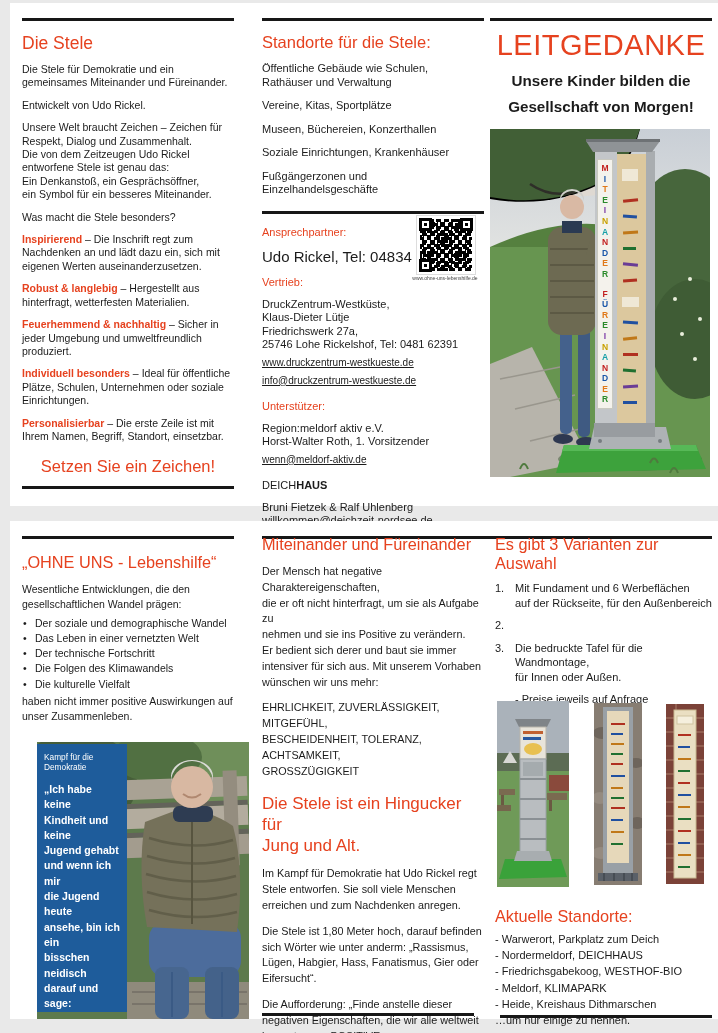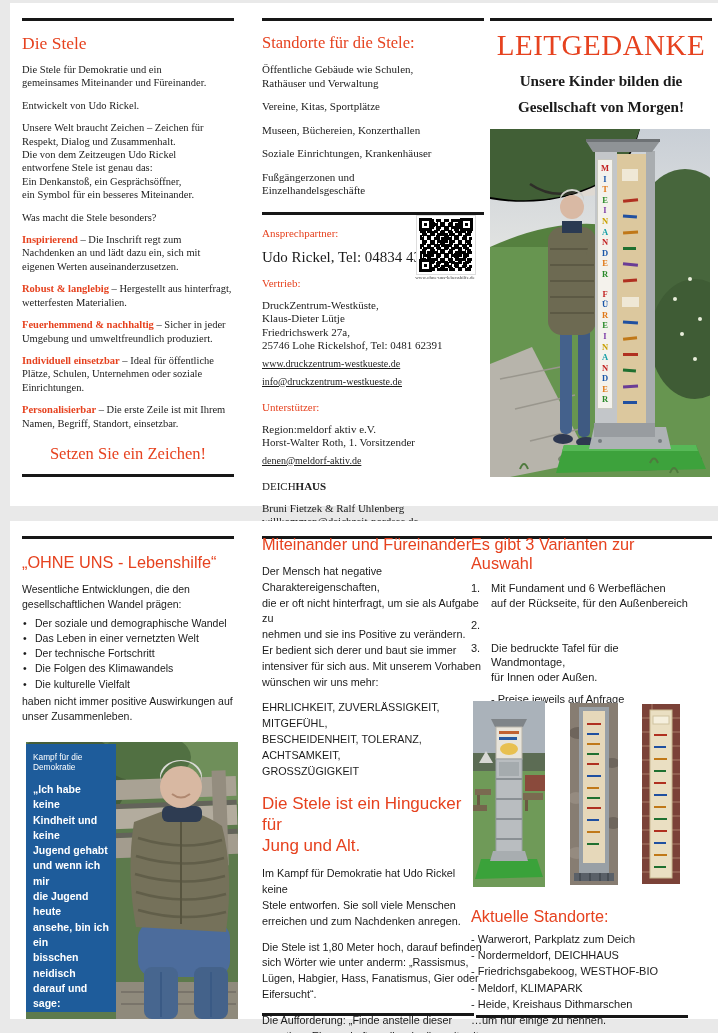--- a/index.html
+++ b/index.html
@@ -6,21 +6,21 @@
     --accent:#e6421f;
     --ink:#1b1b1b;
     --blue:#1e5c9b;
     --paper:#ffffff;
     --bg:#e9e9e9;
   }
   html,body{margin:0;padding:0;background:var(--bg);}
   body{font-family:"Liberation Sans",sans-serif;color:var(--ink);}
   .stage{position:relative;width:718px;height:1033px;background:var(--bg);overflow:hidden;}
   .page{position:absolute;left:10px;width:708px;background:var(--paper);}
-  #page-top{top:3px;height:503px;font-family:Liberation Serif, serif;}
+  #page-top{top:3px;height:503px;}
   #page-bottom{top:521px;height:498px;}
   .col{position:absolute;top:0;}
   .rule{height:3px;background:#171717;}
   .rule.top{margin-top:15px;}
   p{margin:0;white-space:pre-line;}
   .h-red{color:var(--accent);font-weight:400;}
   
   #t-col1{left:12px;width:212px;}
   #t-col2{left:252px;width:222px;}
   #t-col3{left:480px;width:222px;text-align:center;}
@@ -51,29 +51,29 @@
   .deich b{font-weight:700;}
   #t-col3 .big{font-size:29px;letter-spacing:.5px;margin-top:8px;color:var(--accent);font-weight:400;white-space:nowrap;}
   #t-col3 .sub{font-size:15.2px;font-weight:700;line-height:25.5px;margin-top:6px;}
   .photo-main{position:relative;margin-top:10px;width:220px;height:348px;overflow:hidden;background:#cfd4d8;}
   .letters{position:absolute;left:107px;top:30px;width:14px;background:#f4f2ec;border:1px solid #c9c9c0;padding:3px 0;display:flex;flex-direction:column;align-items:center;}
   .letters span{display:block;font-weight:700;font-size:8.5px;line-height:10.6px;}
   .letters .word2{margin-top:9px;}
   
   #b-col1{left:12px;width:212px;height:572px;}
   #b-col2{left:252px;width:222px;height:498px;}
-  #b-col3{left:461px;width:217px;height:498px;}
+  #b-col3{left:485px;width:217px;height:498px;}
   .rule.wide{position:absolute;left:252px;top:15px;width:450px;}
   #b-col1 h2,#b-col2 h2,#b-col3 h2{font-size:16.3px;margin:14px 0 0;}
   #b-col1 p{font-size:10.5px;line-height:15.3px;margin-top:10px;}
   #b-col1 ul{list-style:none;margin:3px 0 0;padding:0;}
   #b-col1 li{font-size:10.5px;line-height:15.3px;padding-left:13px;position:relative;}
   #b-col1 li::before{content:"•";position:absolute;left:1px;}
   #b-col1 .outro{margin-top:2px;}
-  .photo-bench{position:absolute;left:4px;top:221px;width:212px;height:277px;overflow:hidden;background:#5d7a4c;}
+  .photo-bench{position:absolute;left:15px;top:221px;width:212px;height:277px;overflow:hidden;background:#5d7a4c;}
   .blue-panel{position:absolute;left:0;top:2px;width:90px;height:268px;background:var(--blue);color:#fff;padding:8px 7px;box-sizing:border-box;overflow:hidden;}
   .blue-panel .bp-head{font-size:8.3px;}
   .blue-panel .bp-quote{font-size:11px;font-weight:700;line-height:12.2px;margin-top:10px;}
   #b-col2 p{font-size:10.8px;line-height:15.8px;margin-top:10px;}
   #b-col2 .h2b{font-size:17px;line-height:21px;margin-top:14px;color:var(--accent);font-weight:400;white-space:pre-line;}
   #b-col2 .rule.bottom{position:absolute;left:0;top:492px;width:212px;}
   #b-col3 .variant{display:flex;margin-top:8px;}
   #b-col3 .vnum{width:20px;flex:0 0 20px;font-size:11px;line-height:14.6px;}
   #b-col3 .vtext{font-size:11px;line-height:14.6px;white-space:pre-line;}
   #b-col3 .price{font-size:11px;margin-top:8px;margin-left:20px;}
@@ -103,21 +103,21 @@
       <p>Unsere Welt braucht Zeichen – Zeichen für
 Respekt, Dialog und Zusammenhalt.
 Die von dem Zeitzeugen Udo Rickel
 entworfene Stele ist genau das:
 Ein Denkanstoß, ein Gesprächsöffner,
 ein Symbol für ein besseres Miteinander.</p>
       <p>Was macht die Stele besonders?</p>
       <p class="feat"><span class="lead">Inspirierend</span><span> – Die Inschrift regt zum Nachdenken an und lädt dazu ein, sich mit eigenen Werten auseinanderzusetzen.</span></p>
       <p class="feat"><span class="lead">Robust &amp; langlebig</span><span> – Hergestellt aus hinterfragt, wetterfesten Materialien.</span></p>
       <p class="feat"><span class="lead">Feuerhemmend &amp; nachhaltig</span><span> – Sicher in jeder Umgebung und umweltfreundlich produziert.</span></p>
-      <p class="feat"><span class="lead">Individuell einsetzbar</span><span> – Ideal für öffentliche Plätze, Schulen, Unternehmen oder soziale Einrichtungen.</span></p>
+      <p class="feat"><span class="lead">Individuell besonders</span><span> – Ideal für öffentliche Plätze, Schulen, Unternehmen oder soziale Einrichtungen.</span></p>
       <p class="feat"><span class="lead">Personalisierbar</span><span> – Die erste Zeile ist mit Ihrem Namen, Begriff, Standort, einsetzbar.</span></p>
       <div class="cta">Setzen Sie ein Zeichen!</div>
       <div class="rule bottom"></div>
     </div>
 
     <div class="col" id="t-col2" style="position:absolute;">
       <div class="rule top"></div>
       <h2 class="h-red">Standorte für die Stele:</h2>
       <p>Öffentliche Gebäude wie Schulen,
 Rathäuser und Verwaltung</p>
@@ -143,21 +143,21 @@
       <p class="addr">DruckZentrum-Westküste,
 Klaus-Dieter Lütje
 Friedrichswerk 27a,
 25746 Lohe Rickelshof, Tel: 0481 62391</p>
       <a class="linkline">www.druckzentrum-westkueste.de</a><br>
       <a class="linkline">info@druckzentrum-westkueste.de</a>
 
       <div class="label">Unterstützer:</div>
       <p class="addr">Region:meldorf aktiv e.V.
 Horst-Walter Roth, 1. Vorsitzender</p>
-      <a class="linkline">denen@meldorf-aktiv.de</a>
+      <a class="linkline">wenn@meldorf-aktiv.de</a>
 
       <div class="deich"><span>DEICH</span><b>HAUS</b></div>
       <p class="addr">Bruni Fietzek &amp; Ralf Uhlenberg
 willkommen@deichzeit-nordsee.de</p>
       <div class="rule bottom"></div>
     </div>
 
     <div class="col" id="t-col3">
       <div class="rule top"></div>
       <div class="big">LEITGEDANKE</div>
@@ -336,21 +336,21 @@
 die er oft nicht hinterfragt, um sie als Aufgabe zu
 nehmen und sie ins Positive zu verändern.
 Er bedient sich derer und baut sie immer
 intensiver für sich aus. Mit unserem Vorhaben
 wünschen wir uns mehr:</p>
       <p>EHRLICHKEIT, ZUVERLÄSSIGKEIT, MITGEFÜHL,
 BESCHEIDENHEIT, TOLERANZ, ACHTSAMKEIT,
 GROSSZÜGIGKEIT</p>
       <div class="h2b">Die Stele ist ein Hingucker für
 Jung und Alt.</div>
-      <p>Im Kampf für Demokratie hat Udo Rickel keine
+      <p>Im Kampf für Demokratie hat Udo Rickel regt
 Stele entworfen. Sie soll viele Menschen
 erreichen und zum Nachdenken anregen.</p>
       <p>Die Stele ist 1,80 Meter hoch, darauf befinden
 sich Wörter wie unter anderm: „Rassismus,
 Lügen, Habgier, Hass, Fanatismus, Gier oder
 Eifersucht“.</p>
       <p>Die Aufforderung: „Finde anstelle dieser
 negativen Eigenschaften, die wir alle weltweit
 in uns tragen, POSITIVE Worte/Eigenschaften,
 mit denen wir besser miteinander leben

